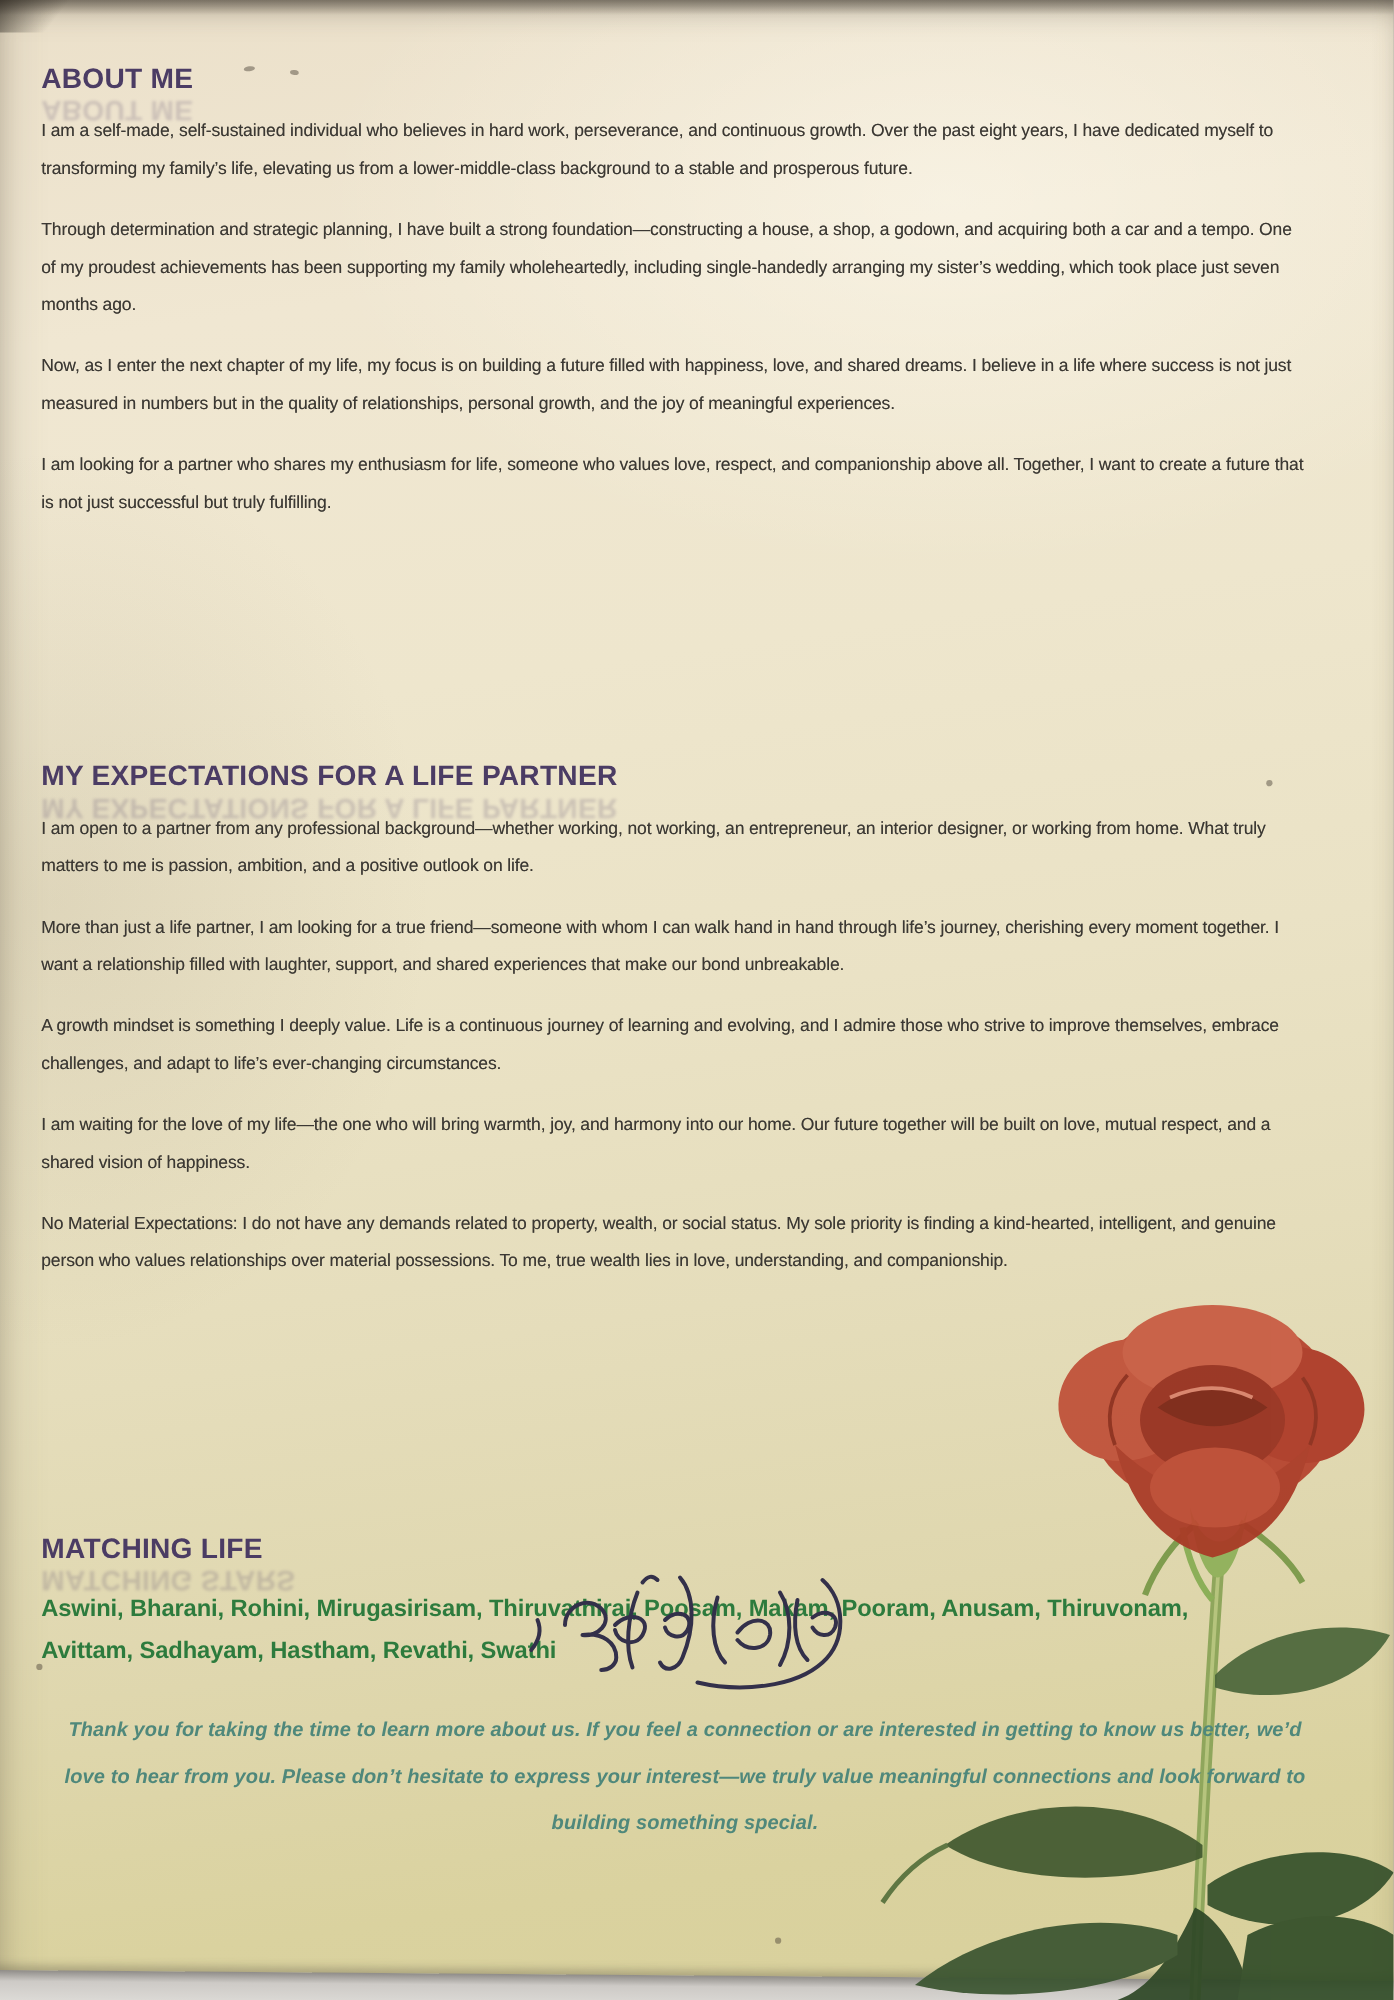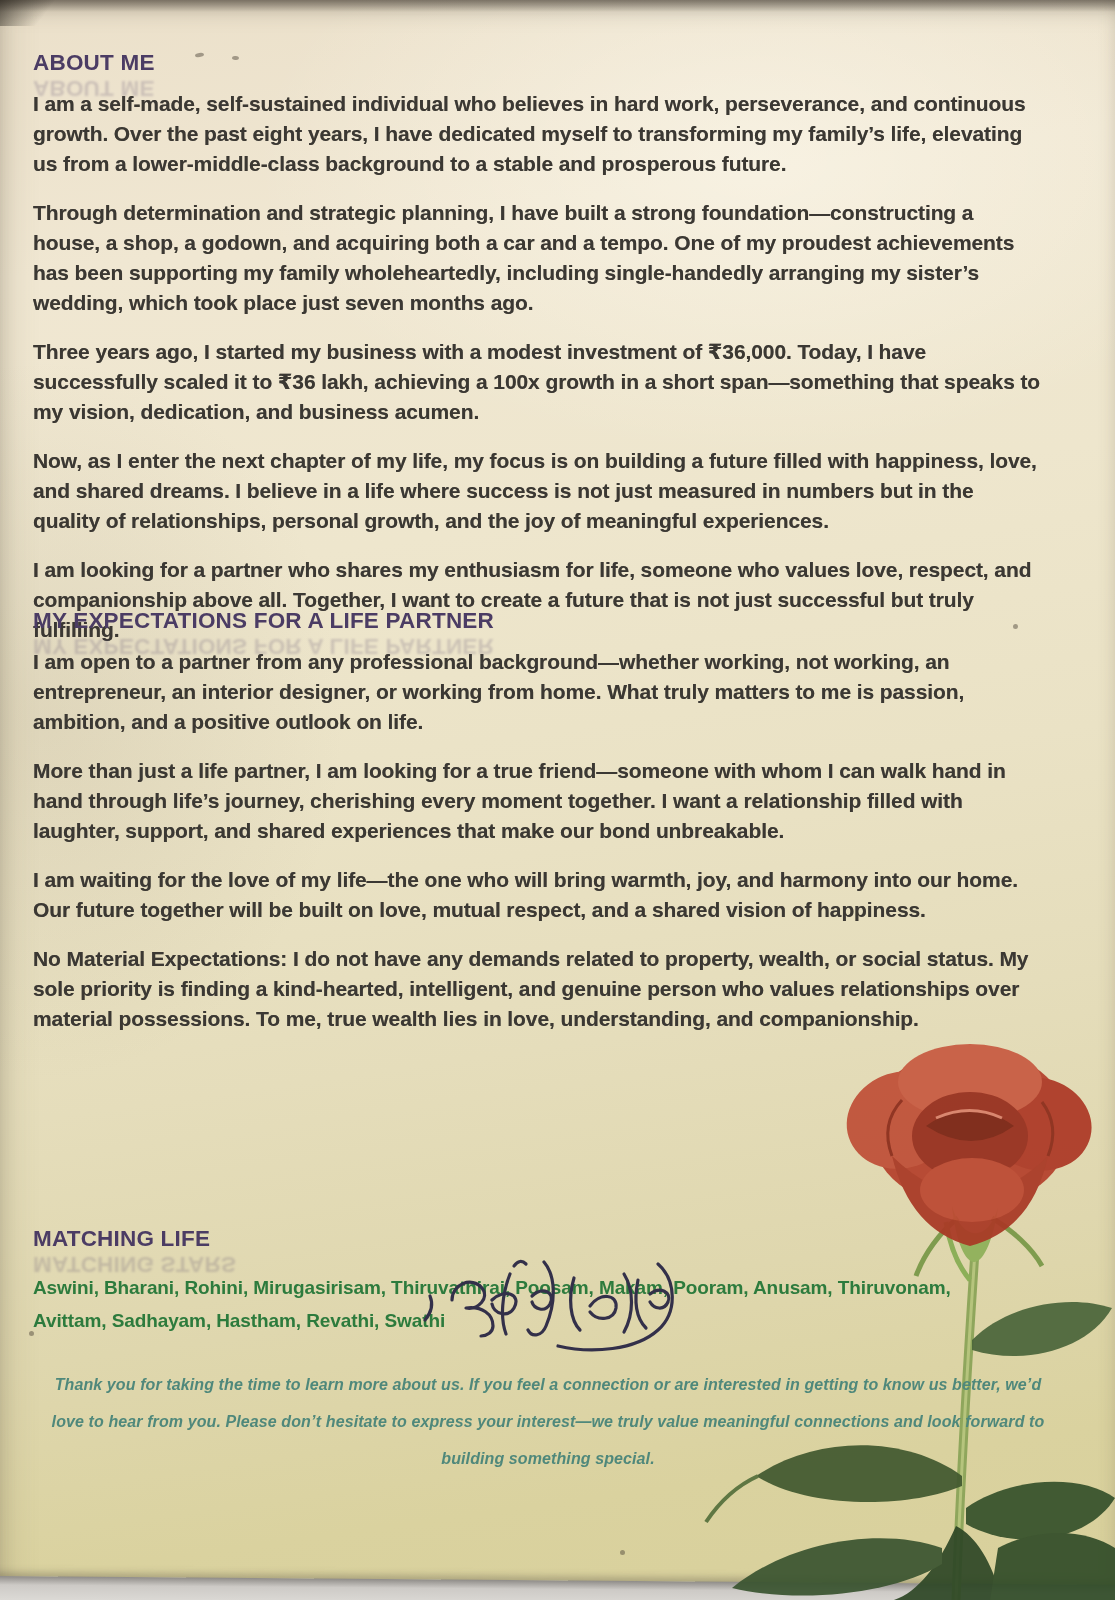--- a/index.html
+++ b/index.html
@@ -38,22 +38,22 @@
   .sec { position:absolute; left:33px; width:1012px; z-index:2; }
   .sec-about        { top:50px; }
   .sec-expectations { top:608px; }
   .sec-matching     { top:1226px; }
 
   .heading { position:relative; display:inline-block; margin:0 0 13px;
     font-size:22.5px; font-weight:bold; letter-spacing:0.2px; color:#4b3c64; }
   .heading .reflection { position:absolute; left:0; top:97%; transform:scaleY(-1);
     opacity:0.2; filter:blur(1.1px); white-space:nowrap; pointer-events:none; }
 
-  .sec p.body { margin:0 0 19px; font-size:21px; line-height:30px;
-    color:#3b3833; letter-spacing:-0.1px; text-shadow:0 0 0.4px rgba(59,56,51,0.55);font-weight:bold; }
+  .sec p.body { margin:0 0 19px; font-size:14px; line-height:30px;
+    color:#3b3833; letter-spacing:-0.1px; text-shadow:0 0 0.4px rgba(59,56,51,0.55); }
 
   .stars { margin:6px 0 0; font-size:19px; font-weight:bold; line-height:33px;
     color:#2d7b3d; letter-spacing:-0.1px; max-width:960px; }
 
   .closing { position:absolute; left:38px; top:1366px; width:1020px; z-index:2; text-align:center; }
   .closing p { margin:0; font-size:16px; line-height:37px; font-style:italic; font-weight:600;
     color:#4f887b; letter-spacing:0.1px; }
 
   
   .rose { position:absolute; left:640px; top:1008px; z-index:1; }
@@ -108,32 +108,32 @@
     </g>
   </svg>
 
   <section class="sec sec-about">
     <h2 class="heading">
       <span>ABOUT ME</span>
       <span class="reflection" aria-hidden="true">ABOUT ME</span>
     </h2>
     <p class="body">I am a self-made, self-sustained individual who believes in hard work, perseverance, and continuous growth. Over the past eight years, I have dedicated myself to transforming my family’s life, elevating us from a lower-middle-class background to a stable and prosperous future.</p>
     <p class="body">Through determination and strategic planning, I have built a strong foundation—constructing a house, a shop, a godown, and acquiring both a car and a tempo. One of my proudest achievements has been supporting my family wholeheartedly, including single-handedly arranging my sister’s wedding, which took place just seven months ago.</p>
-    <p class="body">Three years ago, I started my business with a modest investment of ₹36,000. Today, I have successfully scaled it to ₹36 lakh, achieving a 100x growth in a short span—something that speaks to my vision, dedication, and business acumen.</p>
     <p class="body">Now, as I enter the next chapter of my life, my focus is on building a future filled with happiness, love, and shared dreams. I believe in a life where success is not just measured in numbers but in the quality of relationships, personal growth, and the joy of meaningful experiences.</p>
     <p class="body">I am looking for a partner who shares my enthusiasm for life, someone who values love, respect, and companionship above all. Together, I want to create a future that is not just successful but truly fulfilling.</p>
   </section>
 
   <section class="sec sec-expectations">
     <h2 class="heading">
       <span>MY EXPECTATIONS FOR A LIFE PARTNER</span>
       <span class="reflection" aria-hidden="true">MY EXPECTATIONS FOR A LIFE PARTNER</span>
     </h2>
     <p class="body">I am open to a partner from any professional background—whether working, not working, an entrepreneur, an interior designer, or working from home. What truly matters to me is passion, ambition, and a positive outlook on life.</p>
     <p class="body">More than just a life partner, I am looking for a true friend—someone with whom I can walk hand in hand through life’s journey, cherishing every moment together. I want a relationship filled with laughter, support, and shared experiences that make our bond unbreakable.</p>
+    <p class="body">A growth mindset is something I deeply value. Life is a continuous journey of learning and evolving, and I admire those who strive to improve themselves, embrace challenges, and adapt to life’s ever-changing circumstances.</p>
     <p class="body">I am waiting for the love of my life—the one who will bring warmth, joy, and harmony into our home. Our future together will be built on love, mutual respect, and a shared vision of happiness.</p>
     <p class="body">No Material Expectations: I do not have any demands related to property, wealth, or social status. My sole priority is finding a kind-hearted, intelligent, and genuine person who values relationships over material possessions. To me, true wealth lies in love, understanding, and companionship.</p>
   </section>
 
   <section class="sec sec-matching">
     <h2 class="heading">
       <span>MATCHING LIFE</span>
       <span class="reflection" aria-hidden="true">MATCHING STARS</span>
     </h2>
     <p class="stars">Aswini, Bharani, Rohini, Mirugasirisam, Thiruvathirai, Poosam, Makam, Pooram, Anusam, Thiruvonam, Avittam, Sadhayam, Hastham, Revathi, Swathi</p>

